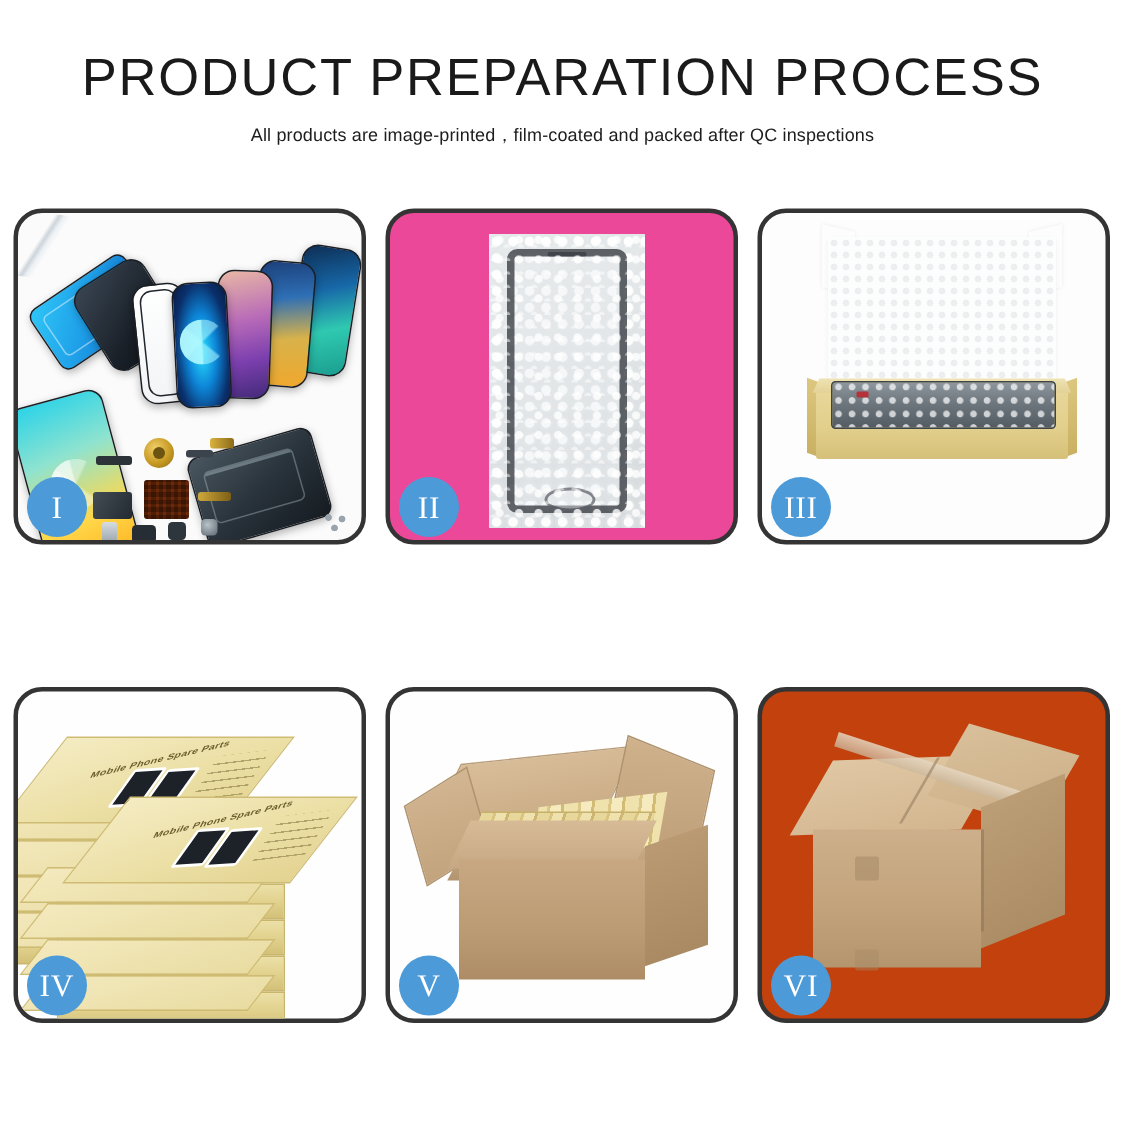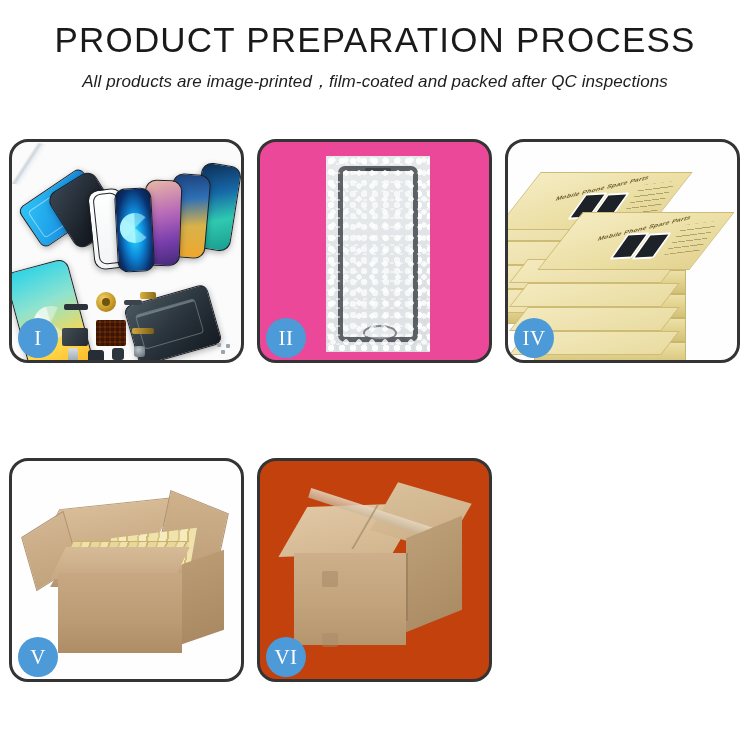--- a/index.html
+++ b/index.html
@@ -11,41 +11,40 @@
     width: 750px;
     height: 750px;
     font-family: "Liberation Sans", sans-serif;
     overflow: hidden;
     position: relative;
   }
 
   
   .header {
     width: 750px;
-    padding-top: 22px;
+    padding-top: 34px;
     text-align: center;
   }
   .title {
     font-family: "Liberation Sans", sans-serif;
     font-size: 35px;
     font-weight: 400;
     letter-spacing: 1.2px;
     color: #1a1a1a;
     line-height: 1.05;
     white-space: nowrap;
   }
   .subtitle {
     margin-top: 11px;
     font-family: "Liberation Sans", sans-serif;
-    font-size: 17px;
+    font-size: 12px;
     font-weight: 400;
     color: #1d1d1d;
     letter-spacing: 0.1px;
     white-space: nowrap;
-    font-style: italic;
   }
 
   
   .grid {
     position: absolute;
     left: 9px;
     top: 139px;
     width: 732px;
     display: grid;
     grid-template-columns: 235px 235px 235px;
@@ -473,20 +472,34 @@
   <div class="panel p2">
     <div class="stage">
       <div class="film">
         <div class="glass"></div>
         <div class="bubbleover"></div>
       </div>
     </div>
     <div class="badge">II</div>
   </div>
 
+  <div class="panel p3">
+    <div class="stage">
+      <div class="foamflapL"></div>
+      <div class="foamflapR"></div>
+      <div class="foam"></div>
+      <div class="boxlipL"></div>
+      <div class="boxlipR"></div>
+      <div class="boxbase"></div>
+      <div class="panel3screen">
+        <div class="redmark"></div>
+      </div>
+    </div>
+    <div class="badge">III</div>
+  </div>
 
   <div class="panel p4">
     <div class="stage">
 
       <div class="stackbox" style="left:-16px; top:86px;"></div>
       <div class="stackbox" style="left:-16px; top:110px;"></div>
       <div class="stackbox" style="left:-16px; top:134px;"></div>
       <div class="stackbox" style="left:-16px; top:158px;"></div>
       <div class="lidtop" style="left:10px; top:30px;">
         <div class="lbl">Mobile Phone Spare Parts</div>

